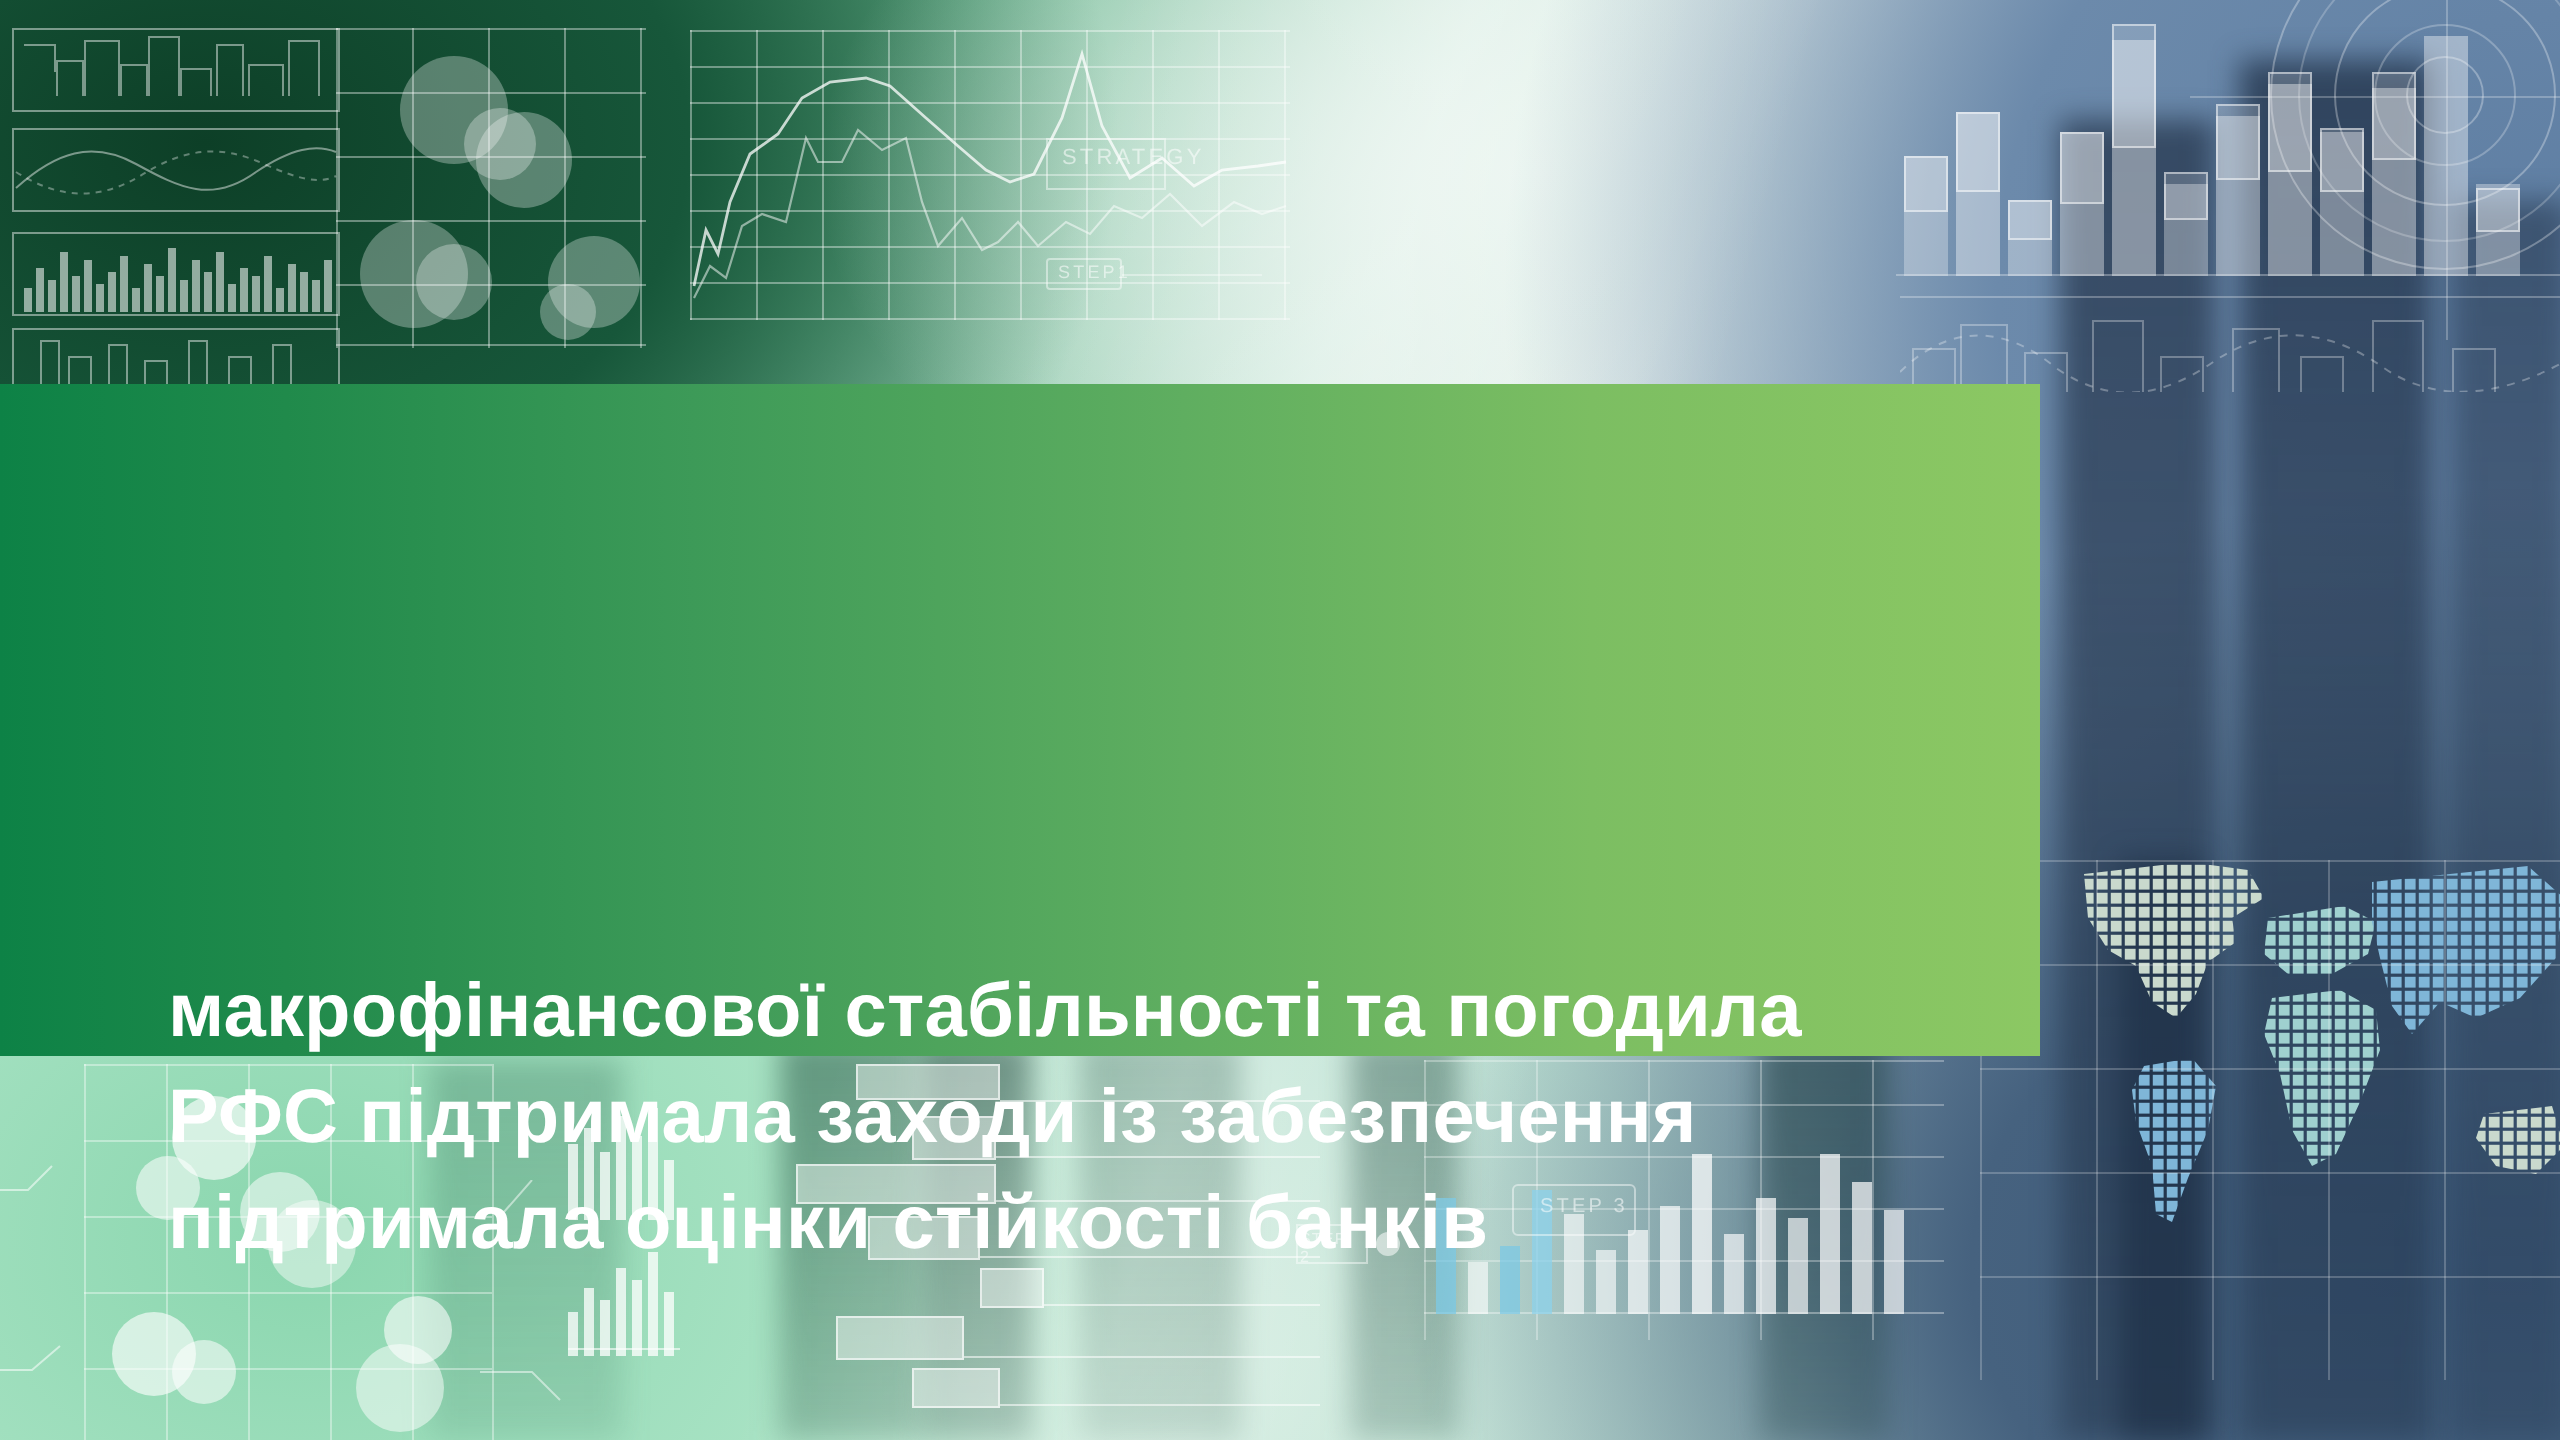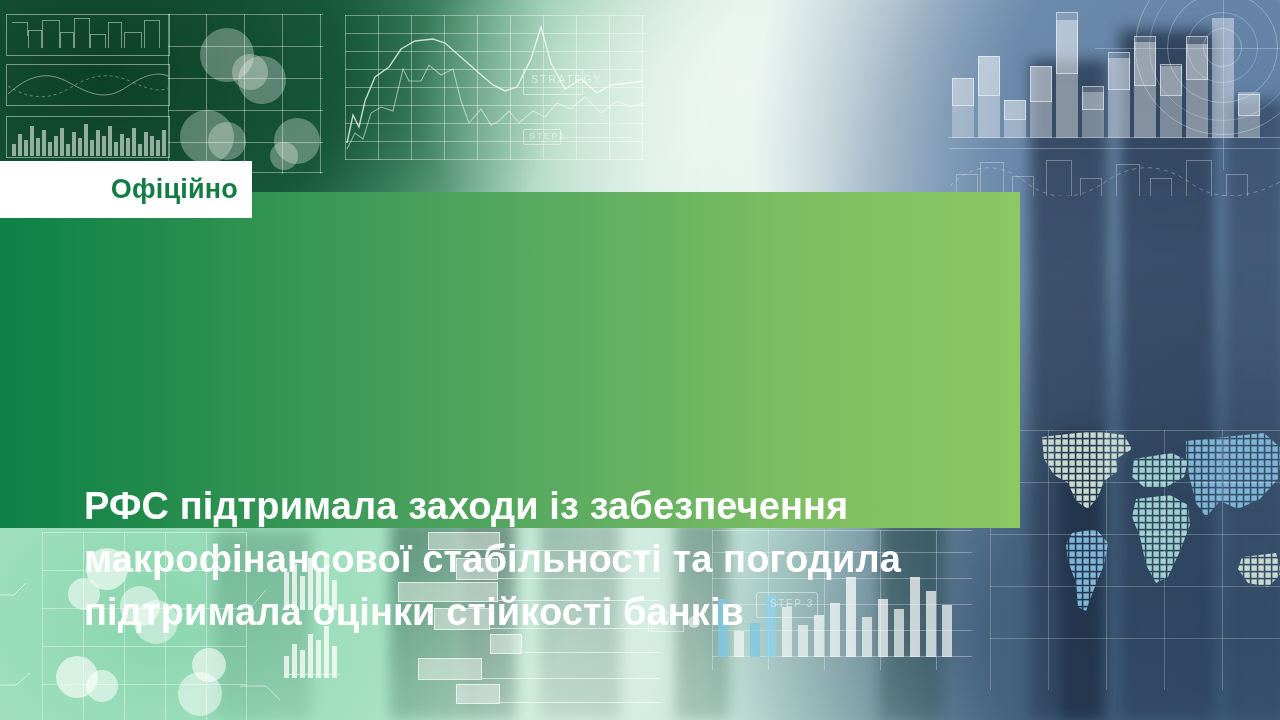--- a/index.html
+++ b/index.html
@@ -472,23 +472,20 @@
     <div class="gline v" style="left:116px;background:rgba(255,255,255,.22);"></div>
     <div class="gline v" style="left:174px;background:rgba(255,255,255,.22);"></div>
     <div class="gline v" style="left:232px;background:rgba(255,255,255,.22);"></div>
 
   </div>
 
   <div class="bg-layer" style="background:linear-gradient(105deg,rgba(255,255,255,0) 38%,rgba(255,255,255,.28) 50%,rgba(255,255,255,0) 62%);pointer-events:none;"></div>
 
   <div id="green-panel">
     <h1 id="headline">
+      <span class="hl-line">макрофінансової стабільності та погодила</span>
       <span class="hl-line">РФС підтримала заходи із забезпечення</span>
-      <span class="hl-line">макрофінансової стабільності та погодила</span>
       <span class="hl-line">підтримала оцінки стійкості банків</span>
     </h1>
   </div>
 
-  <div id="badge">
-    <span class="badge-text">Офіційно</span>
-  </div>
 
 </div>
 
 </body></html>

